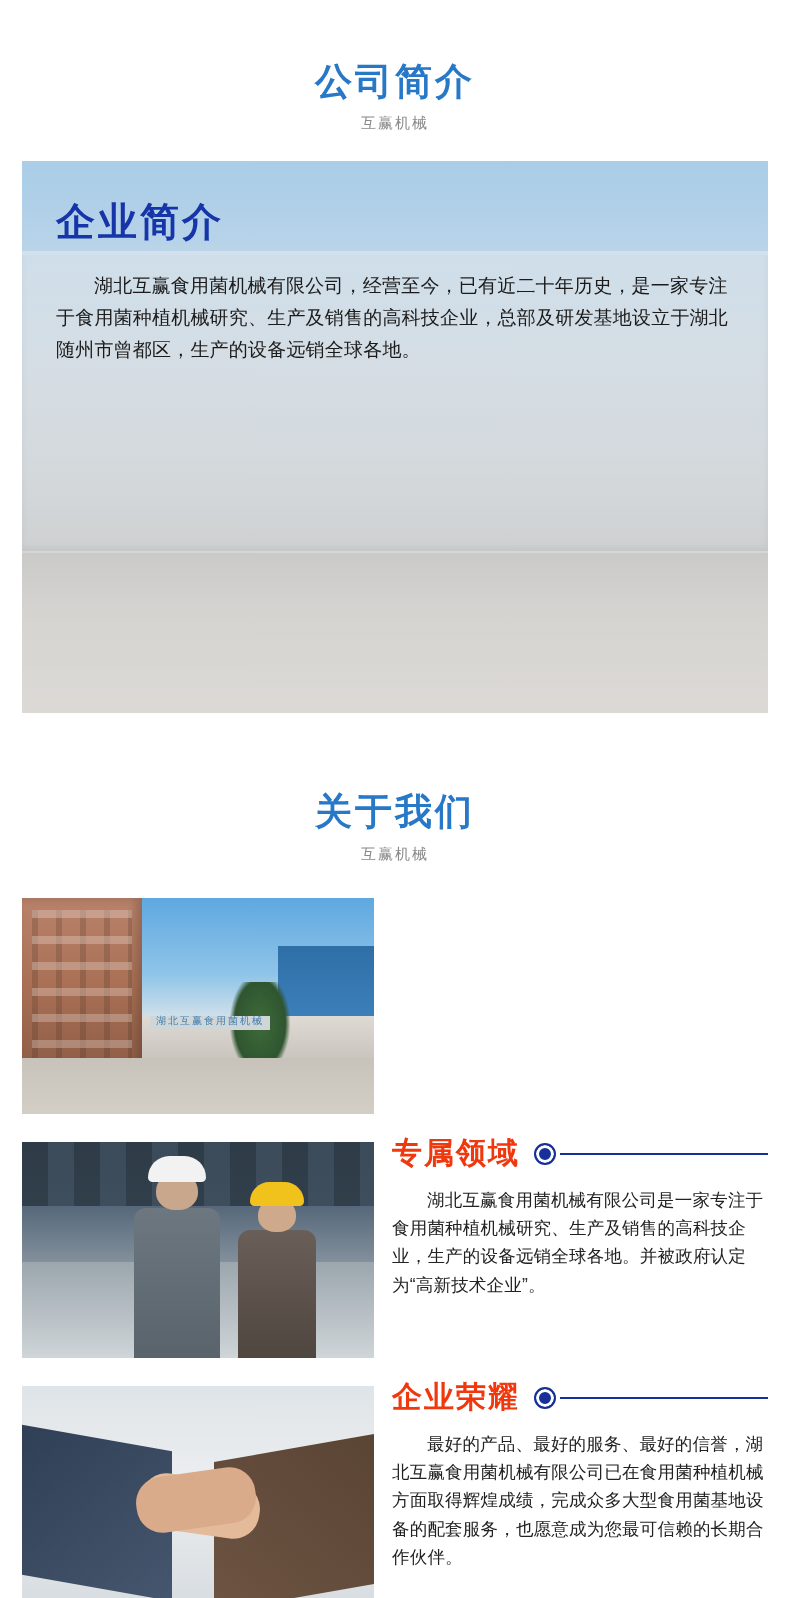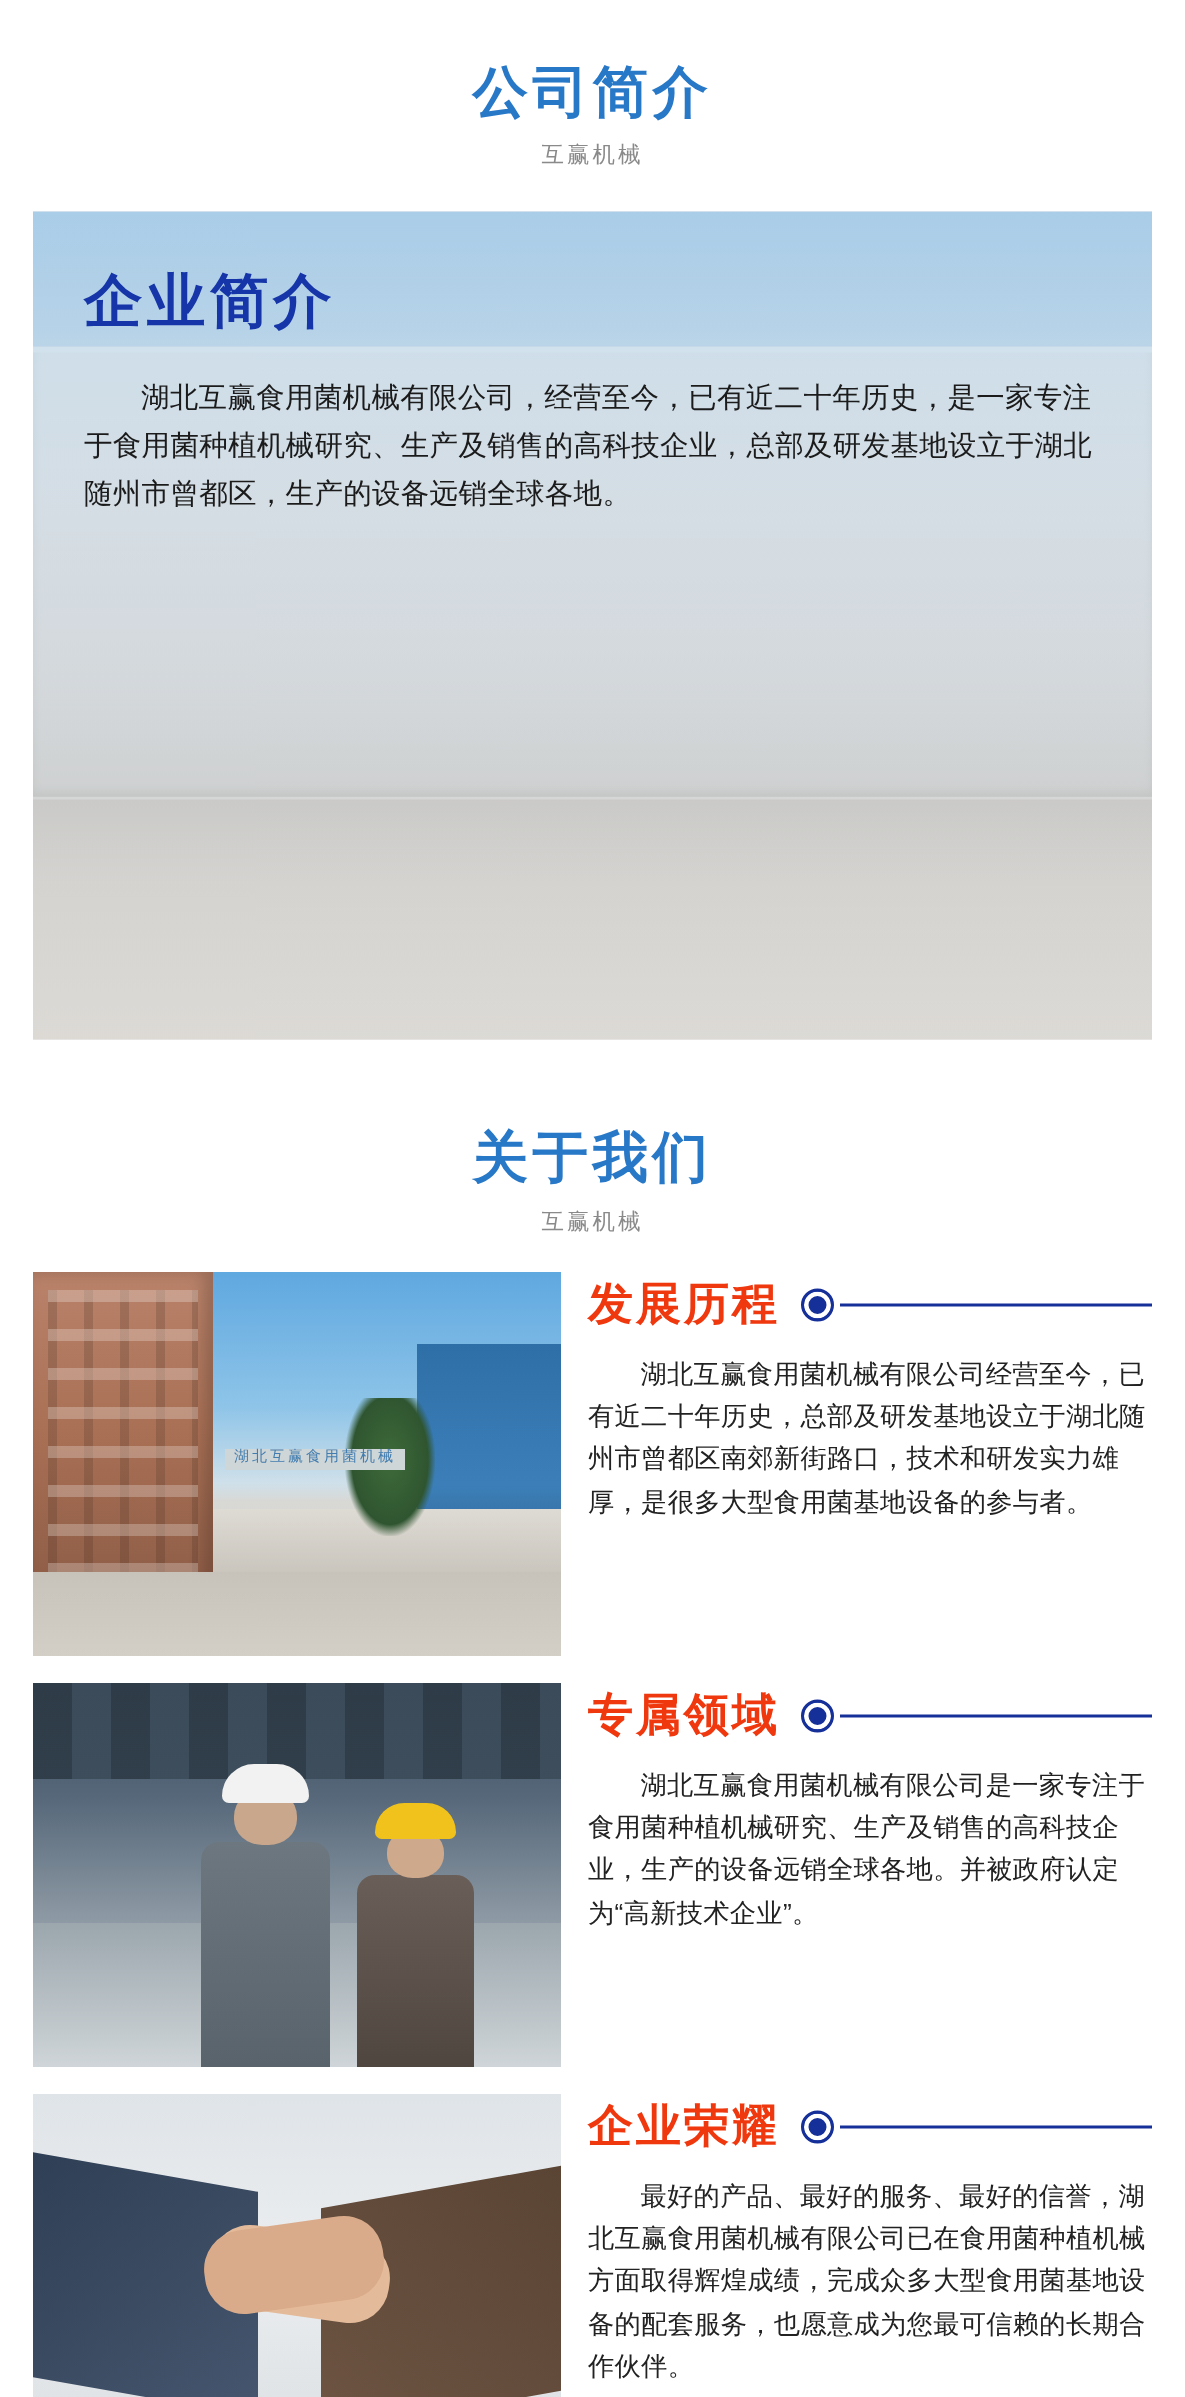--- a/index.html
+++ b/index.html
@@ -23,20 +23,21 @@
   
   .section-head {
     text-align: center;
   }
   .section-head .main {
     font-size: 37px;
     font-weight: bold;
     color: #2878c8;
     letter-spacing: 3px;
     line-height: 1.2;
+    margin-top: 20px;
   }
   .section-head .sub {
     margin-top: 10px;
     font-size: 15px;
     color: #8a8a8a;
     letter-spacing: 2px;
   }
 
   #head-1 { padding-top: 40px; }
   #head-2 { padding-top: 57px; }
@@ -105,25 +106,26 @@
   .about-list {
     margin-top: 24px;
   }
   .about-row {
     display: flex;
     align-items: flex-start;
     margin: 0 22px 18px 22px;
   }
   .about-thumb {
     width: 352px;
-    height: 256px;
+    height: 216px;
     flex: 0 0 352px;
     position: relative;
     overflow: hidden;
     background: #a9b6c2;
+    margin-top: 10px;
   }
   .about-text {
     flex: 1 1 auto;
     padding-left: 18px;
     min-width: 0;
   }
   .about-title-row {
     display: flex;
     align-items: center;
     height: 44px;
@@ -305,28 +307,20 @@
         <div class="thumb-a">
           <div class="b-left"></div>
           <div class="b-right"></div>
           <div class="wall"></div>
           <div class="tree"></div>
           <div class="gate"></div>
           <div class="gate-text">湖北互赢食用菌机械</div>
           <div class="ground"></div>
         </div>
       </div>
-      <div class="about-text">
-        <div class="about-title-row">
-          <div class="about-title">发展历程</div>
-          <div class="about-marker"></div>
-          <div class="about-line"></div>
-        </div>
-        <div class="about-body">湖北互赢食用菌机械有限公司经营至今，已有近二十年历史，总部及研发基地设立于湖北随州市曾都区南郊新街路口，技术和研发实力雄厚，是很多大型食用菌基地设备的参与者。</div>
-      </div>
     </div>
 
     <div class="about-row">
       <div class="about-thumb">
         <div class="thumb-b">
           <div class="roof"></div>
           <div class="floor"></div>
           <div class="p1"></div>
           <div class="p2"></div>
         </div>

